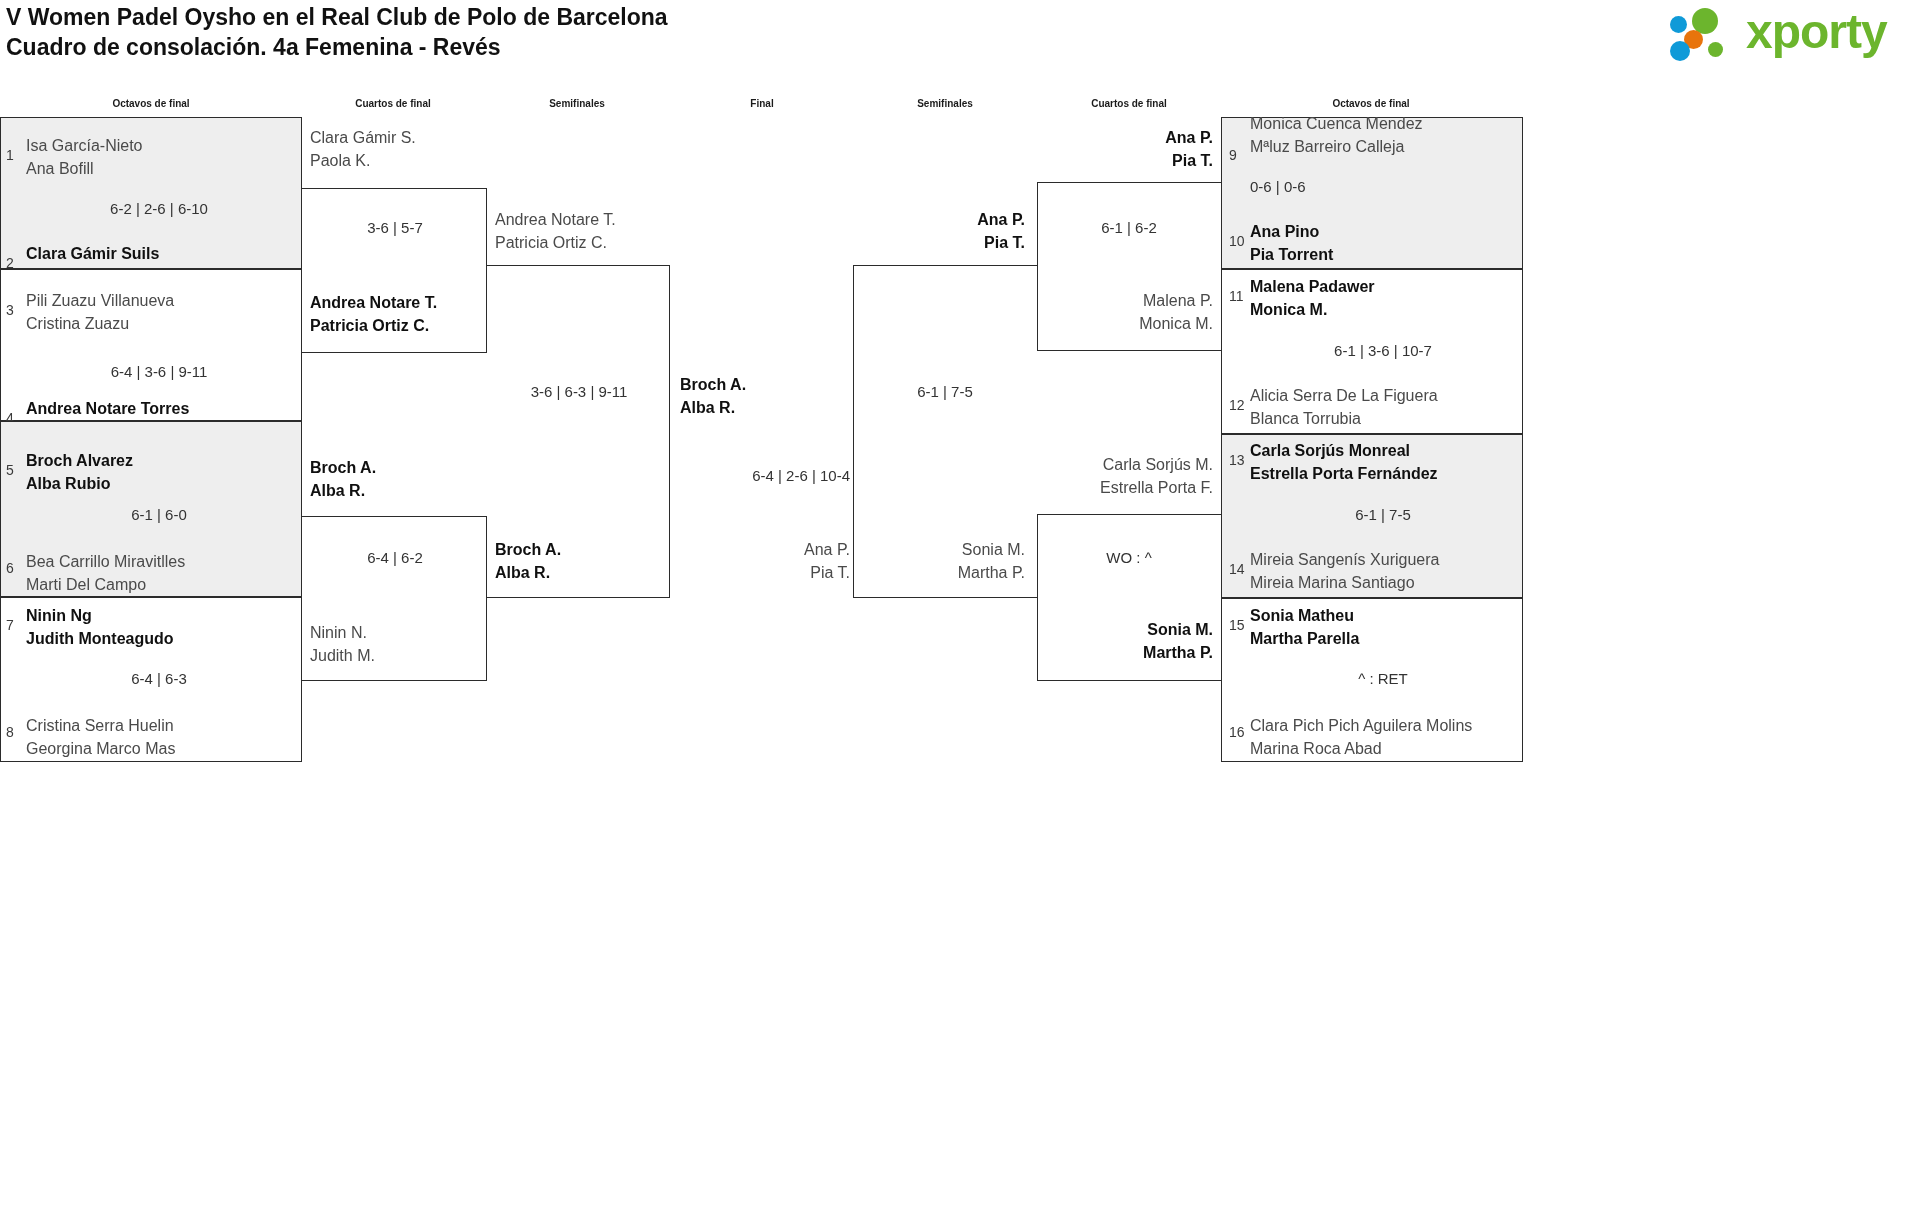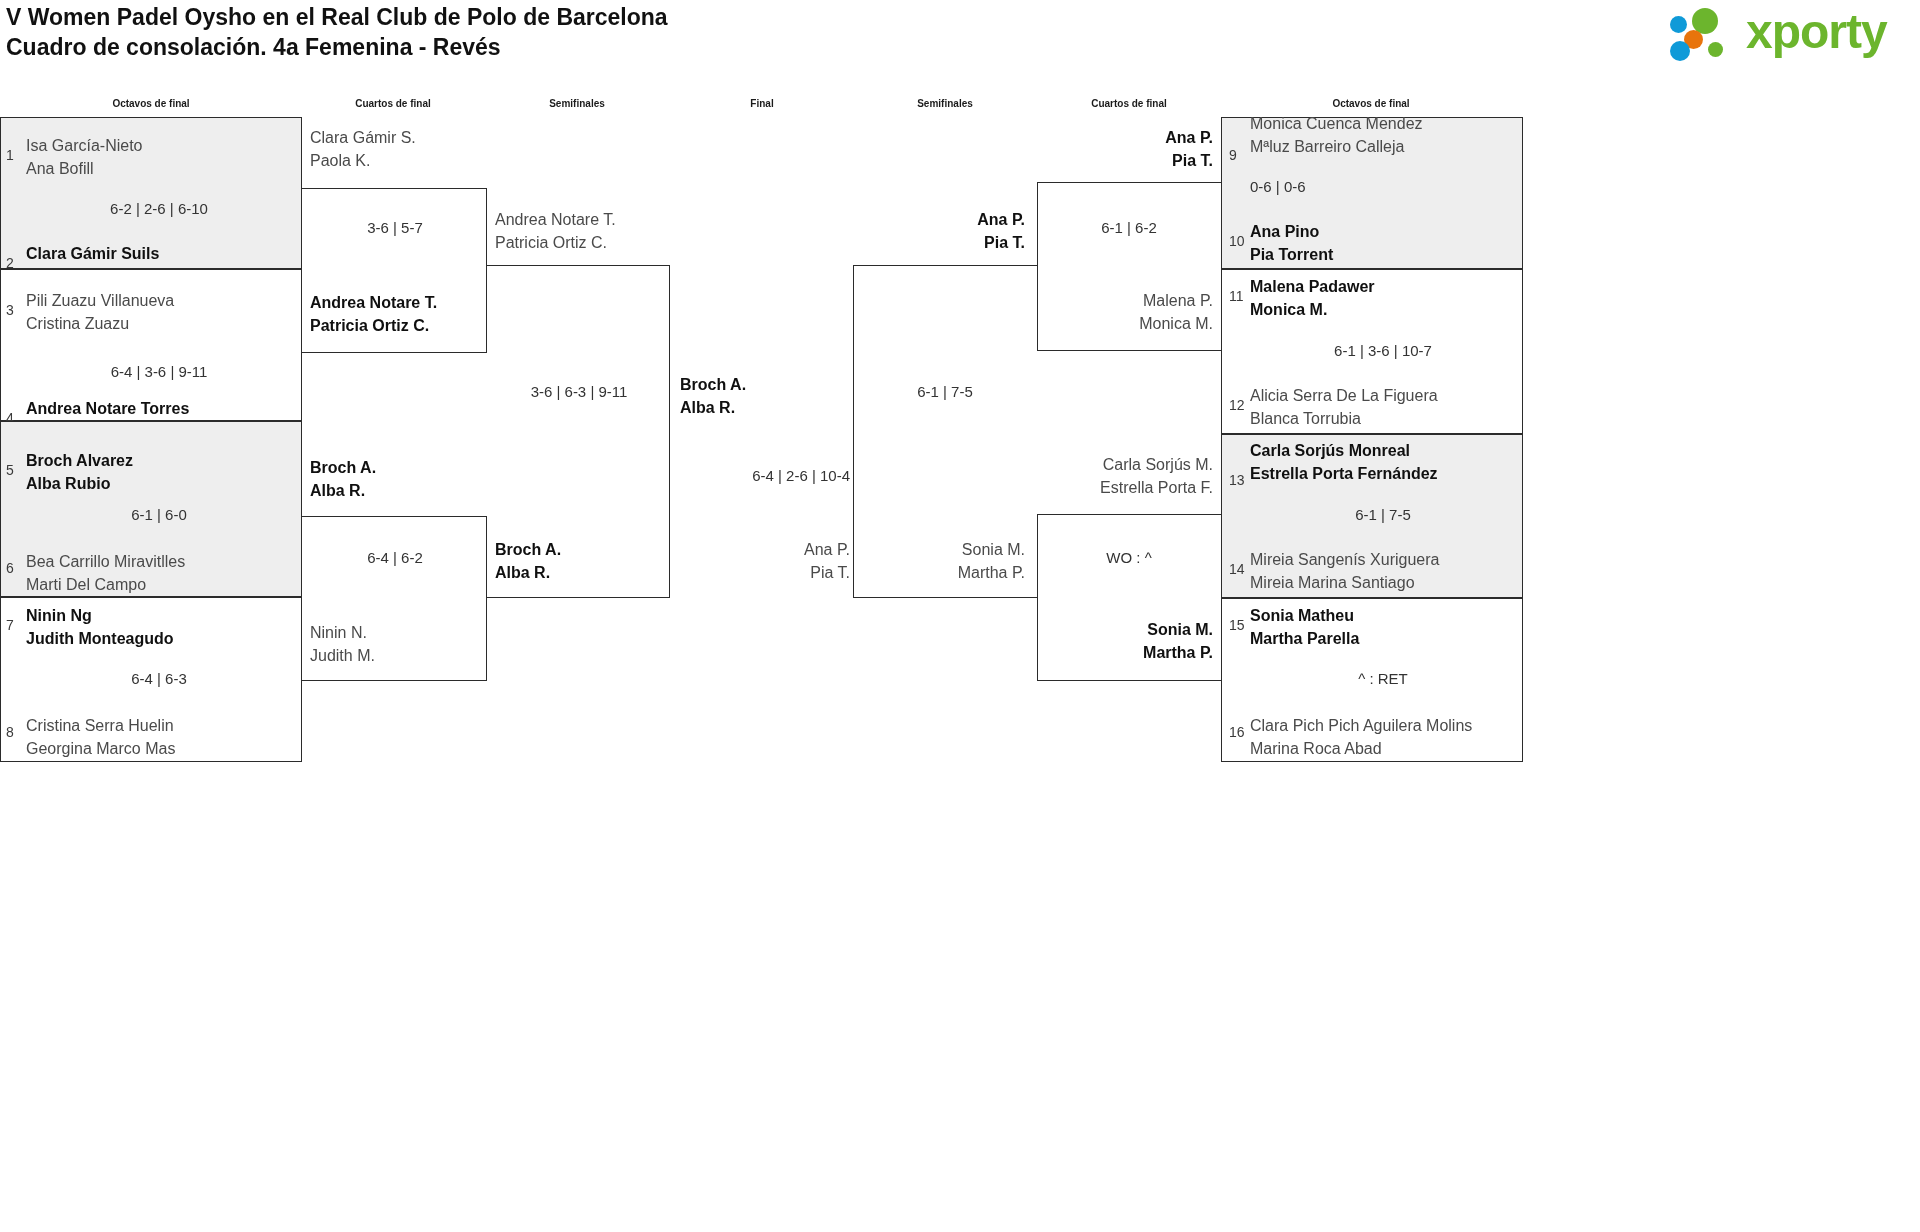--- a/index.html
+++ b/index.html
@@ -227,21 +227,21 @@
     <span class="l2">Monica M.</span>
   </div>
   <div class="score" style="left:1250px;top:342px;width:266px;text-align:center;">6-1 | 3-6 | 10-7</div>
   <div class="seed" style="left:1229px;top:397px;">12</div>
   <div class="team lose" style="left:1250px;top:384px;">
     <span class="l2">Alicia Serra De La Figuera</span>
     <span class="l2">Blanca Torrubia</span>
   </div>
 
   <div class="box shade" style="left:1221px;top:434px;width:302px;height:164px;"></div>
-  <div class="seed" style="left:1229px;top:472px;">13</div>
+  <div class="seed" style="left:1229px;top:452px;">13</div>
   <div class="team win" style="left:1250px;top:439px;">
     <span class="l2">Carla Sorjús Monreal</span>
     <span class="l2">Estrella Porta Fernández</span>
   </div>
   <div class="score" style="left:1250px;top:506px;width:266px;text-align:center;">6-1 | 7-5</div>
   <div class="seed" style="left:1229px;top:561px;">14</div>
   <div class="team lose" style="left:1250px;top:548px;">
     <span class="l2">Mireia Sangenís Xuriguera</span>
     <span class="l2">Mireia Marina Santiago</span>
   </div>

